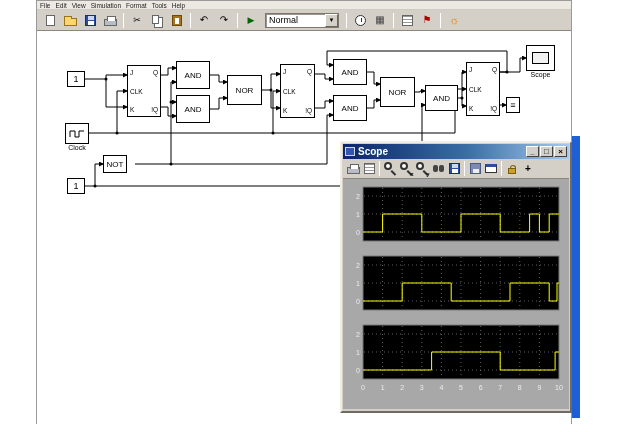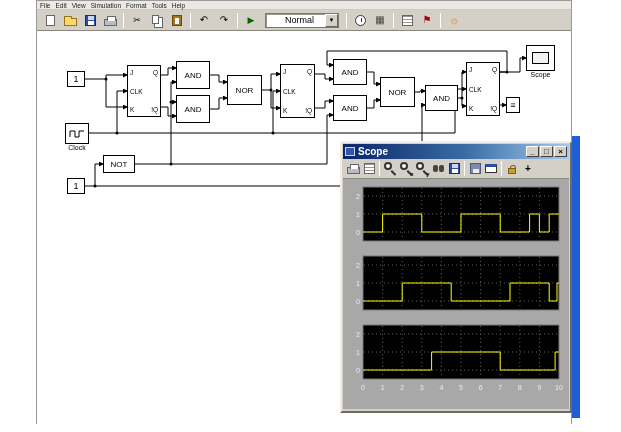--- a/index.html
+++ b/index.html
@@ -46,21 +46,21 @@
   .i-window{width:12px;height:9px;background:#fff;border:1px solid #333;border-top:3px solid #2a4f9e;}
   .i-lock{width:8px;height:6px;background:#c9a227;border:1px solid #7a5f12;position:relative;margin-top:4px;}
   .i-lock::before{content:"";position:absolute;left:1px;top:-4px;width:4px;height:3px;border:1px solid #7a5f12;border-bottom:none;border-radius:3px 3px 0 0;}
   .zoom-wrap{position:relative;width:13px;height:13px;display:inline-block;}
   .i-zoom{position:absolute;left:0;top:0;width:8px;height:8px;border:2px solid #333;border-radius:50%;background:#fdfdfd;}
   .i-zoom::after{content:"";position:absolute;left:6px;top:6px;width:6px;height:2px;background:#333;transform:rotate(45deg);transform-origin:0 0;}
   .zoom-letter{position:absolute;right:-1px;bottom:-2px;font-size:6px;font-weight:bold;}
   .mode-dd { width:74px; height:15px; background:#fff; border:1px solid #7b776e;
              box-shadow:inset 1px 1px 0 #9a968c; display:flex; align-items:center;
              font-size:9px; margin:0 4px; flex:0 0 auto; }
-  .mode-dd .val { flex:1; padding-left:19px; }
+  .mode-dd .val { flex:1; padding-left:3px; }
   .dd-btn { width:13px; height:13px; background:#d4d0c8; border:1px solid; border-color:#fff #6a675f #6a675f #fff;
             font-size:6px; display:flex; align-items:center; justify-content:center; }
 
   
   #canvas { position:relative; width:534px; height:393px; background:#fff; }
   #wires { position:absolute; left:0; top:0; }
   .blk { position:absolute; background:#fff; border:1px solid #000;
          display:flex; align-items:center; justify-content:center; font-size:8px; }
   .blk-const { font-size:9px; }
   .blk-jk { justify-content:space-between; padding:3px 2px; font-size:6.5px; }
@@ -252,21 +252,21 @@
         <div class="blk blk-scope" style="left: 489px; top: 14px; width: 29px; height: 26px;">
           <div class="scope-screen"></div>
           <div class="blk-caption">Scope</div>
         </div>
         <div class="blk blk-clock" style="left: 28px; top: 92px; width: 24px; height: 21px;">
           <svg width="16" height="11" viewBox="0 0 16 11">
             <polyline points="1,9 1,3 6,3 6,9 10,9 10,3 15,3" fill="none" stroke="#000" stroke-width="1"></polyline>
           </svg>
           <div class="blk-caption">Clock</div>
         </div>
-        <div class="blk blk-gate" style="left: 66px; top: 124px; width: 32px; height: 18px;">
+        <div class="blk blk-gate" style="left: 66px; top: 124px; width: 24px; height: 18px;">
           <span>NOT</span>
         </div>
         <div class="blk blk-const" style="left: 30px; top: 147px; width: 18px; height: 16px;">
           <span>1</span>
         </div>
       </div>
   </div>
 
   <div id="right-strip"></div>
 

